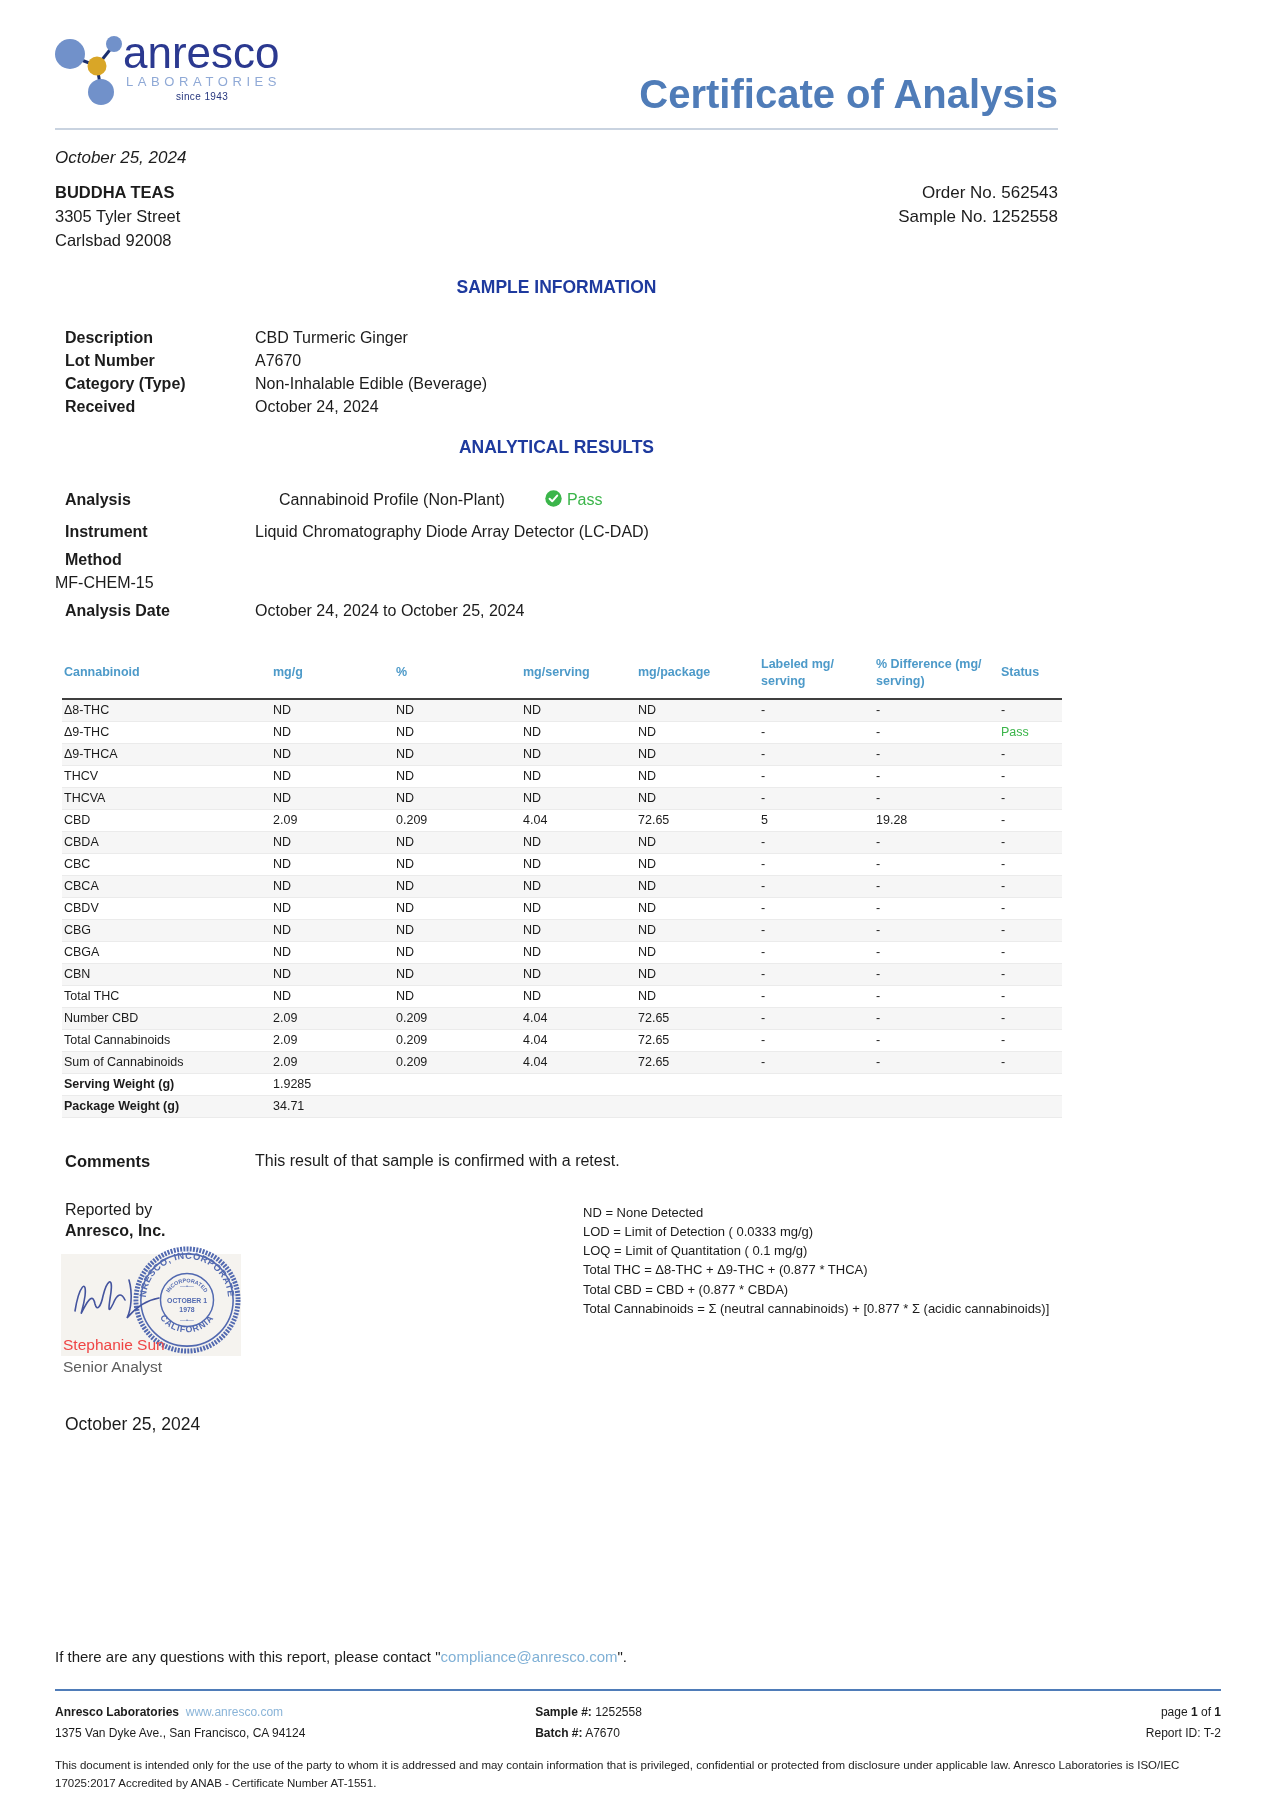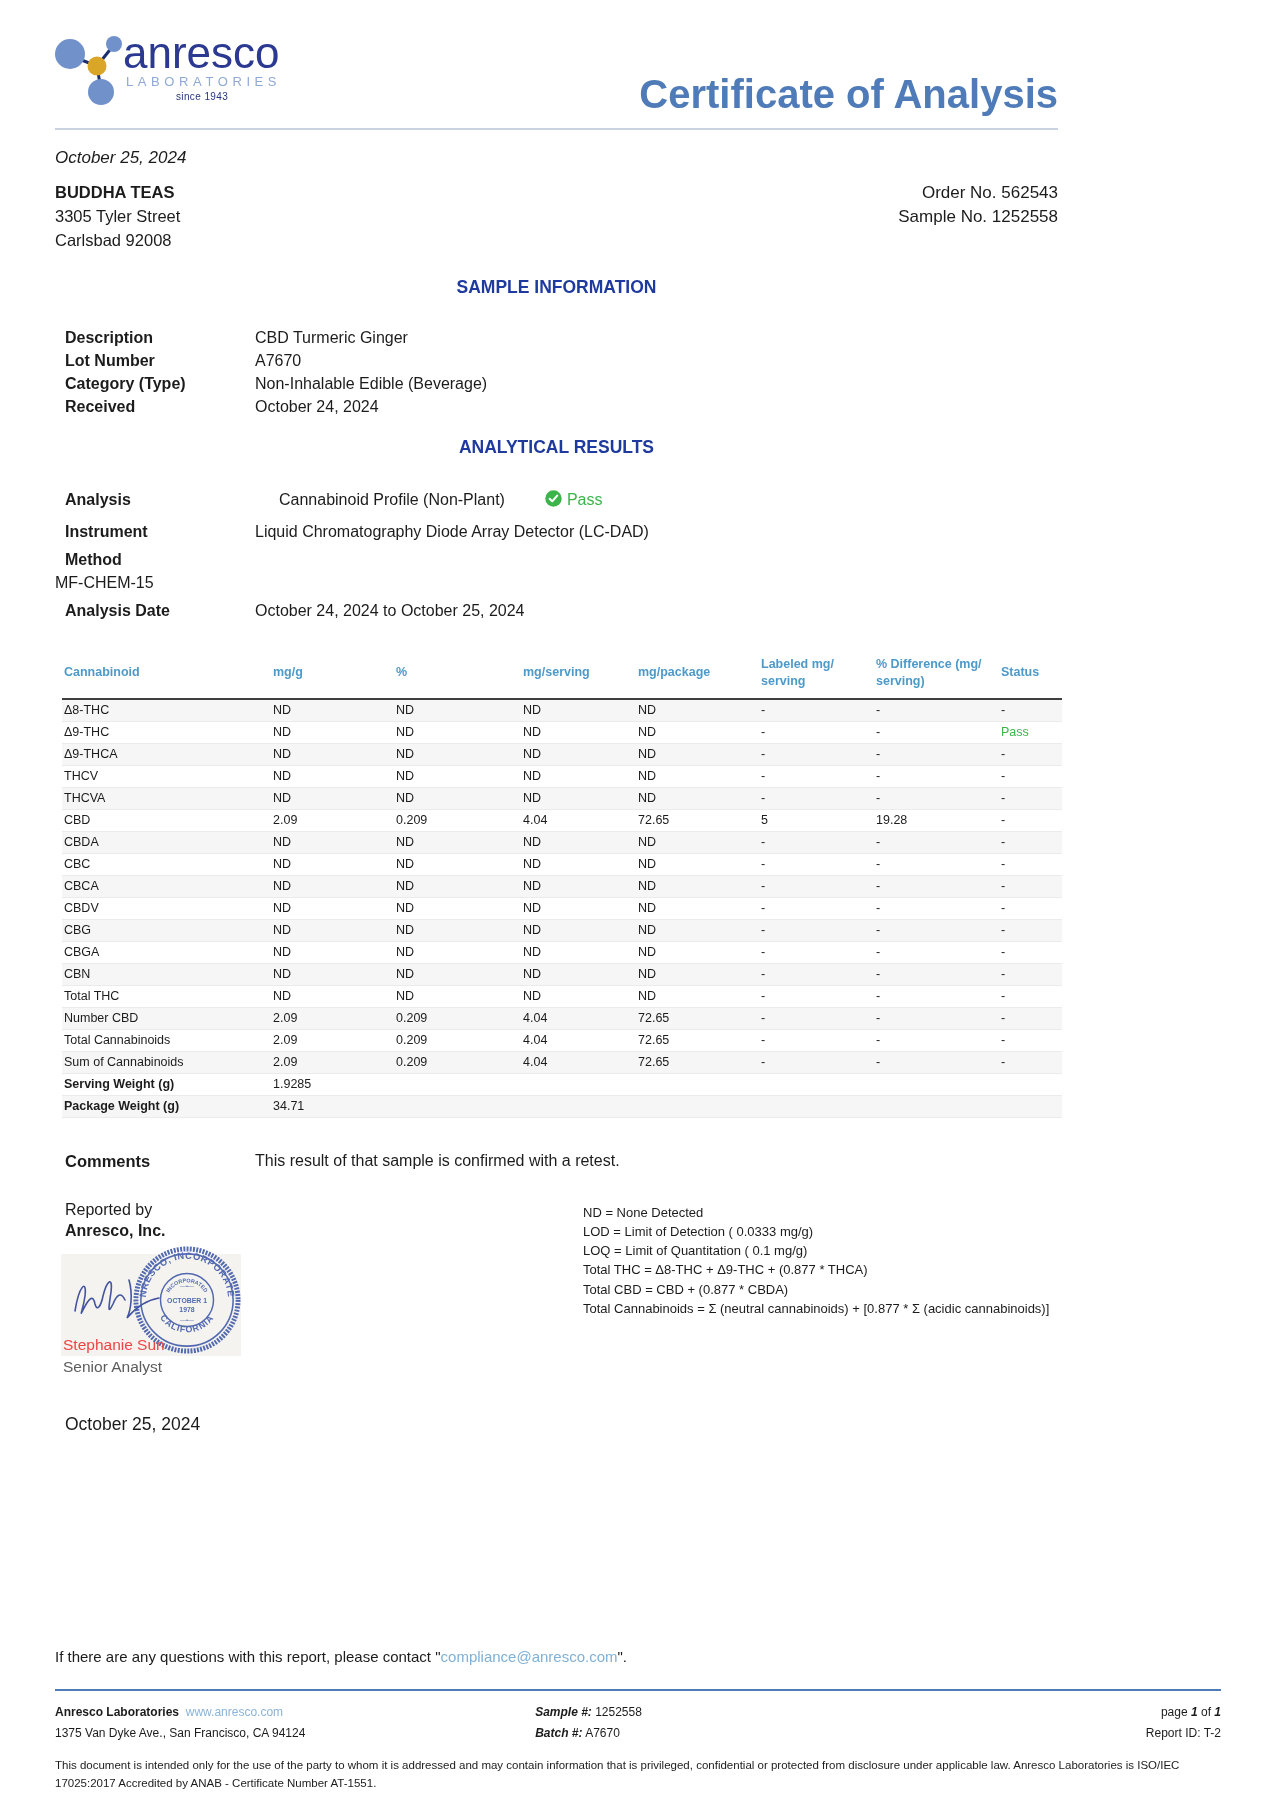--- a/index.html
+++ b/index.html
@@ -75,21 +75,21 @@
   .contact-line { font-size:15px; margin-bottom:24px; }
   .contact-email { color:#7fb0d6; text-decoration:none; }
 
   .footer-divider { border-top:2px solid #4f7cb8; width:1166px; }
   .footer-grid { display:flex; margin-top:11px; font-size:12px; width:1166px; }
   .footer-left { flex:1.4; line-height:1.75; }
   .footer-center { flex:1; line-height:1.75; }
   .footer-right { flex:1; text-align:right; line-height:1.75; }
   .footer-company { font-weight:bold; }
   .footer-site { color:#8ab4d8; text-decoration:none; }
-  .b { font-weight:bold;font-style:italic; }
+  .b { font-weight:bold; }
   .disclaimer { margin-top:13px; font-size:11.5px; line-height:1.55; width:1166px; margin-bottom:12px; }
 </style>
 </head>
 <body>
 
 <div class="page">
 
   <div class="header">
     <div class="logo">
       <span>

